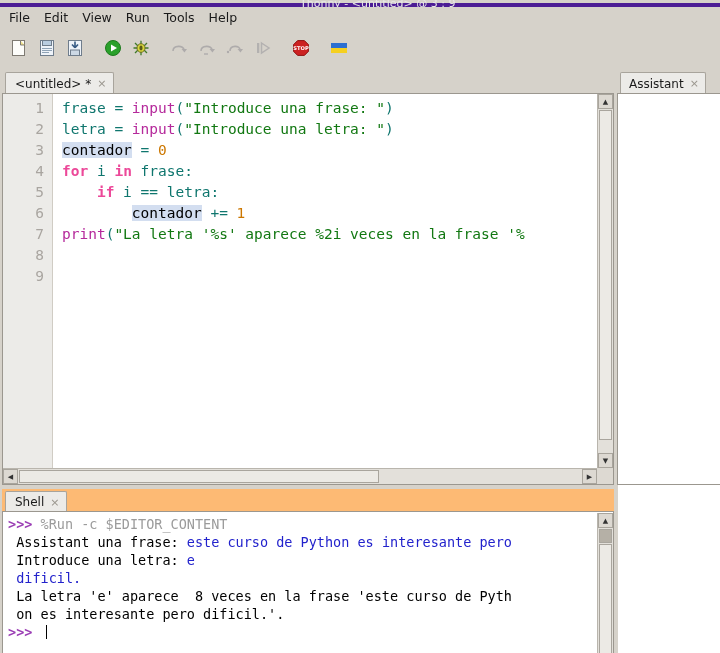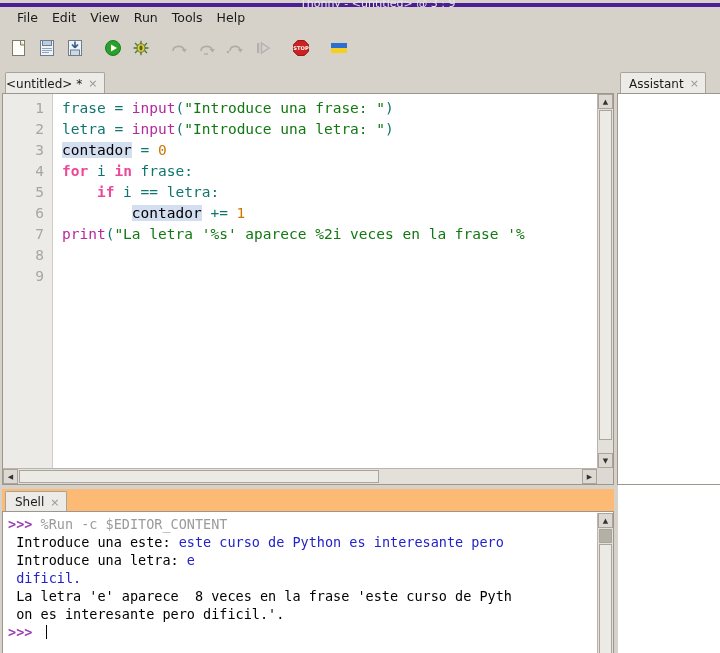--- a/index.html
+++ b/index.html
@@ -34,21 +34,21 @@
   }
 
   
   .menubar {
     position: absolute;
     left: 0; top: 7px;
     width: 720px; height: 20px;
     background: #d6d2ca;
     display: flex;
     align-items: center;
-    padding-left: 10px;
+    padding-left: 2px;
     box-sizing: border-box;
   }
   .menu-item {
     font-size: 12.5px;
     color: #1a1a1a;
     padding: 2px 7px;
     font-family: "DejaVu Sans", sans-serif;
     cursor: default;
     white-space: nowrap;
   }
@@ -90,21 +90,21 @@
   .tab {
     position: absolute;
     left: 3px; top: 2px;
     height: 22px;
     background: #ecebe8;
     border: 1px solid #a8a49c;
     border-bottom: none;
     border-radius: 2px 2px 0 0;
     display: flex;
     align-items: center;
-    padding: 0 7px 0 0;
+    padding: 0 7px 0 9px;
     box-sizing: border-box;
     cursor: default;
     text-align: right;
   }
   .tab-label {
     font-size: 12px;
     color: #1a1a1a;
     white-space: nowrap;
     font-family: "DejaVu Sans", sans-serif;
   }
@@ -541,21 +541,21 @@
   <div class="shell-tabstrip">
     <div class="shell-tab">
       <span class="tab-label">Shell</span>
       <span class="tab-close">×</span>
     </div>
   </div>
 
   <div class="shell-frame">
     <div class="shell-text">
       <div class="sh-line"><span class="sh-prompt">&gt;&gt;&gt; </span><span class="sh-cmd">%Run -c $EDITOR_CONTENT</span></div>
-      <div class="sh-line"><span class="sh-out"> Introduce una este: </span><span class="sh-in">este curso de Python es interesante pero</span></div>
+      <div class="sh-line"><span class="sh-out"> Assistant una frase: </span><span class="sh-in">este curso de Python es interesante pero</span></div>
       <div class="sh-line"><span class="sh-out"> Introduce una letra: </span><span class="sh-in">e</span></div>
       <div class="sh-line"><span class="sh-out"> </span><span class="sh-in">dificil.</span></div>
       <div class="sh-line"><span class="sh-out"> La letra 'e' aparece  8 veces en la frase 'este curso de Pyth</span></div>
       <div class="sh-line"><span class="sh-out"> on es interesante pero dificil.'.</span></div>
       <div class="sh-line"><span class="sh-out"></span></div>
       <div class="sh-line"><span class="sh-prompt">&gt;&gt;&gt; </span><span class="sh-cursor"></span></div>
     </div>
 
     <div class="shell-vscroll">
       <div class="sb-arrow" style="left:0;top:0;width:15px;height:15px;">▲</div>

